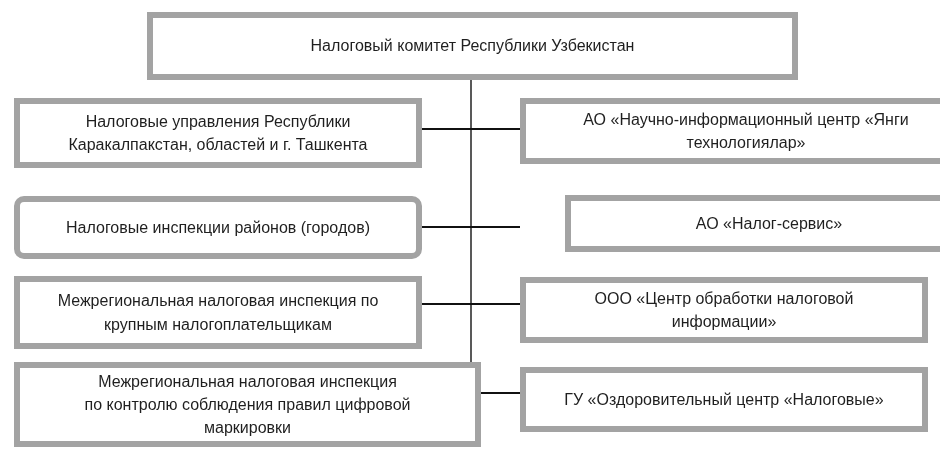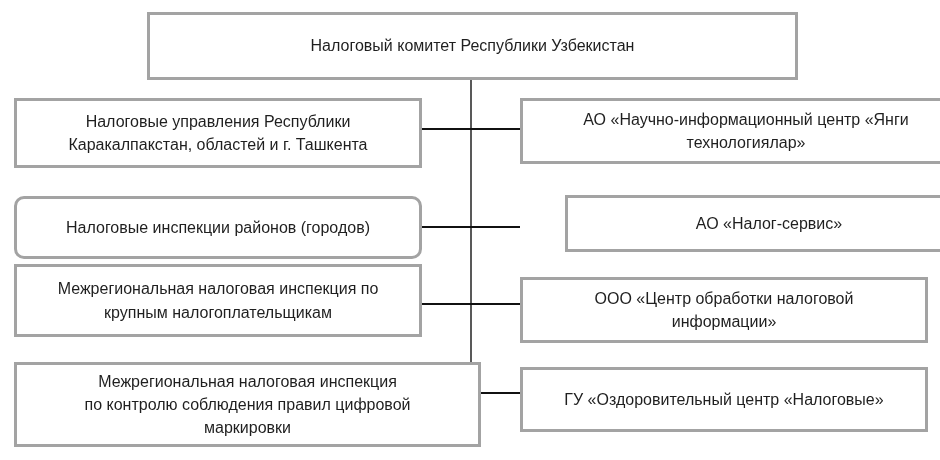--- a/index.html
+++ b/index.html
@@ -12,21 +12,21 @@
     width: 940px;
     height: 460px;
     background: #ffffff;
     font-family: "Liberation Sans", "DejaVu Sans", sans-serif;
     overflow: hidden;
   }
   .box {
     position: absolute;
     box-sizing: border-box;
     background: #ffffff;
-    border: 3px solid #a3a3a3;
+    border: 6px solid #a3a3a3;
     display: flex;
     align-items: center;
     justify-content: center;
     text-align: center;
     color: #1f1f1f;
     font-size: 16px;
     line-height: 1.44;
     padding: 2px 0;
     z-index: 2;
   }
@@ -52,21 +52,21 @@
   }
   .h1 { top: 128px; }
   .h2 { top: 226px; }
   .h3 { top: 303px; }
   .h4 { top: 392px; }
 
   .box-root { left: 147px; top: 12px;  width: 651px; height: 68px; }
 
   .box-l1 { left: 14px;  top: 98px;  width: 408px; height: 70px; }
   .box-l2 { left: 14px;  top: 196px; width: 408px; height: 63px; border-radius: 10px; }
-  .box-l3 { left: 14px;  top: 264px; width: 408px; height: 73px; }
+  .box-l3 { left: 14px;  top: 276px; width: 408px; height: 73px; }
   .box-l4 { left: 14px;  top: 362px; width: 467px; height: 85px; align-items: center; }
 
   .box-r1 { left: 520px; top: 98px;  width: 452px; height: 66px; }
   .box-r2 { left: 520px; top: 195px; width: 408px; height: 57px; margin-left: 45px; }
   .box-r3 { left: 520px; top: 277px; width: 408px; height: 66px; }
   .box-r4 { left: 520px; top: 367px; width: 408px; height: 65px; }
 </style>
 </head>
 <body>
 

